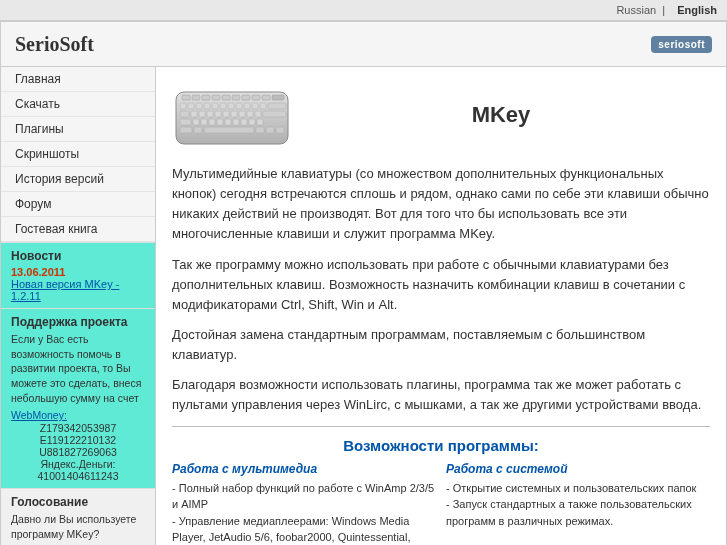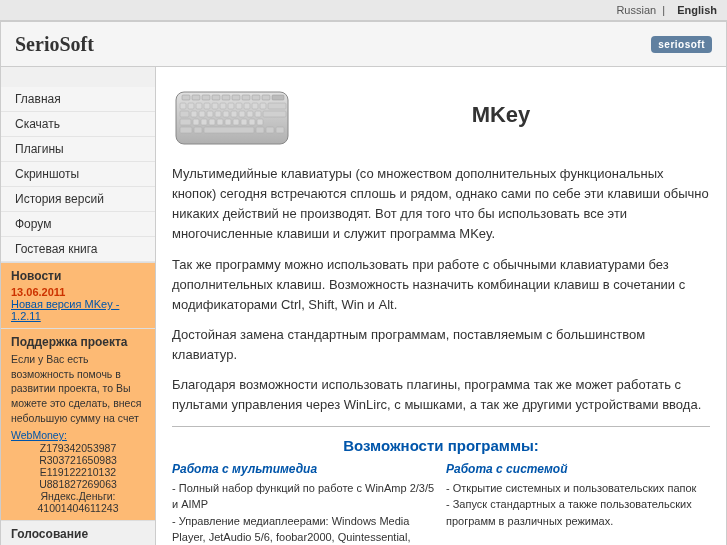--- a/index.html
+++ b/index.html
@@ -67,36 +67,35 @@
     }
     .sidebar {
       width: 155px;
       min-width: 155px;
       background: #f0f0f0;
       border-right: 1px solid #ccc;
       padding: 0;
     }
     .nav-section {
       border-bottom: 1px solid #ddd;
-      margin-top: 20px;
     }
     .nav-item {
       display: block;
       padding: 5px 14px;
       color: #333;
       text-decoration: none;
       font-size: 12px;
       border-bottom: 1px solid #e4e4e4;
       background: #f5f5f5;
       cursor: pointer;
     }
     .sidebar-section {
       padding: 6px 10px;
       border-bottom: 1px solid #ddd;
-      background: #fdba74;
+      background: #5eead4;
     }
     .sidebar-section-title {
       font-weight: bold;
       font-size: 12px;
       color: #333;
       margin-bottom: 3px;
     }
     .news-date {
       color: #cc3300;
       font-size: 11px;
@@ -234,21 +233,20 @@
         <div class="sidebar-section-title">Новости</div>
         <div class="news-date">13.06.2011</div>
         <div class="news-item">Новая версия MKey - 1.2.11</div>
       </div>
 
       <div class="sidebar-section">
         <div class="sidebar-section-title">Поддержка проекта</div>
         <div class="support-text">Если у Вас есть возможность помочь в развитии проекта, то Вы можете это сделать, внеся небольшую сумму на счет</div>
         <span class="support-link">WebMoney:</span>
         <div class="account-num">Z179342053987</div>
-        <div class="account-num">R303721650983</div>
         <div class="account-num">E119122210132</div>
         <div class="account-num">U881827269063</div>
         <div class="account-num">Яндекс.Деньги:</div>
         <div class="account-num">41001404611243</div>
       </div>
 
       <div class="voting-section">
         <div class="voting-title">Голосование</div>
         <div class="voting-question">Давно ли Вы используете программу MKey?</div>
       </div>

